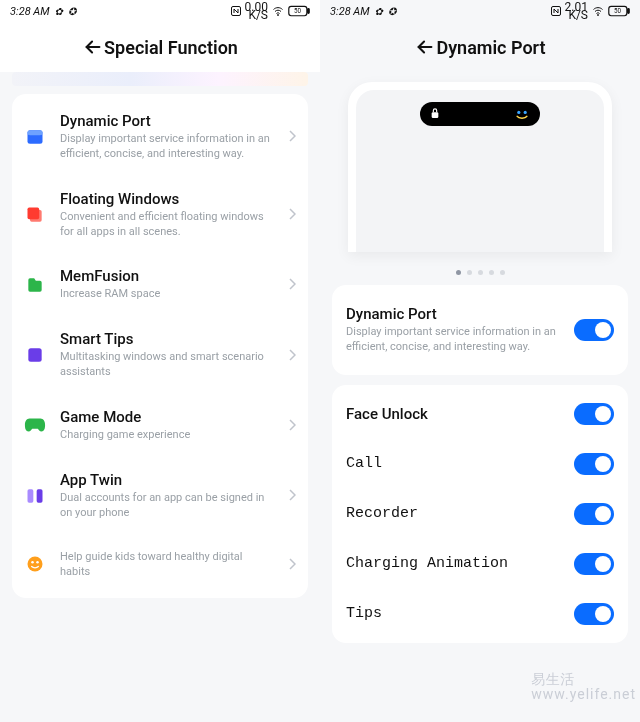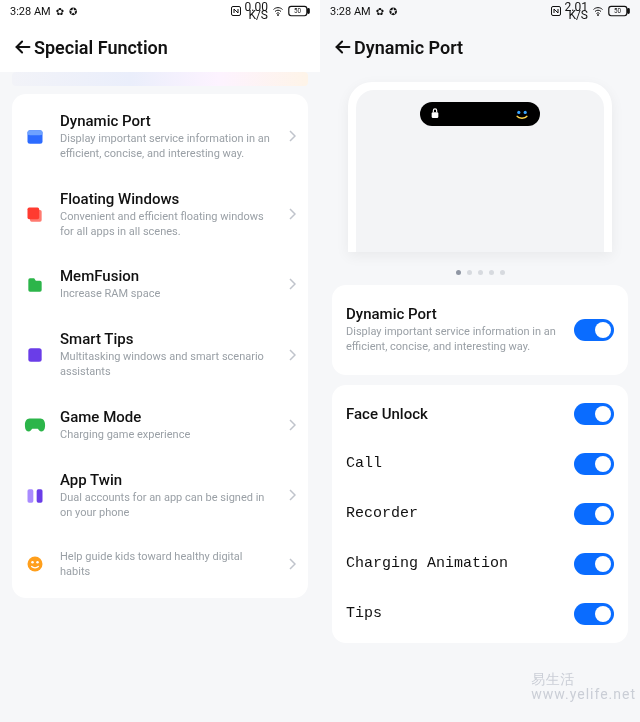--- a/index.html
+++ b/index.html
@@ -19,32 +19,33 @@
   .status-bar {
     height: 22px;
     display: flex;
     align-items: center;
     padding: 0 10px;
     font-size: 11px;
     color: #111;
     background: #fff;
   }
   .panel.right .status-bar { background: #f6f7f9; }
-  .status-left { display: flex; align-items: center; gap: 5px; }
+  .status-left { display: flex; align-items: center; gap: 5px; font-style: italic; }
   .status-right { margin-left: auto; display: flex; align-items: center; gap: 3px; }
   .status-right .kbs { font-size: 12px; line-height: 8px; text-align: right; }
   .status-right svg { display: block; }
   .gear, .shield { font-size: 10px; }
 
   .title-bar {
     display: flex;
     align-items: center;
     height: 50px;
     padding: 0 12px;
     background: #fff;
+    justify-content: center;
   }
   .panel.right .title-bar { background: #f6f7f9; }
   .title-bar .back { display: flex; align-items: center; }
   .title-bar h1 { font-size: 18px; font-weight: 600; color: #111; }
 
   .hr-grad {
     height: 14px;
     background: linear-gradient(90deg, #f2f3f8 0%, #eaeefb 40%, #fdf3ff 70%, #fef4e8 100%);
     margin: 0 12px 8px;
     border-radius: 4px;

